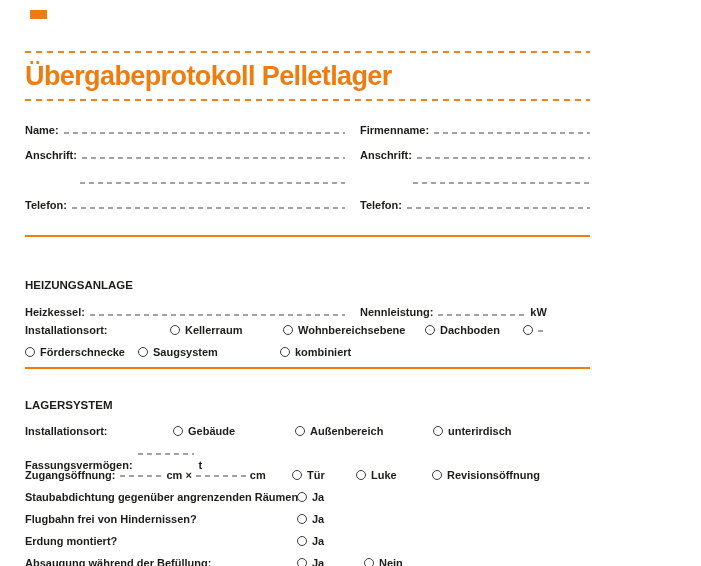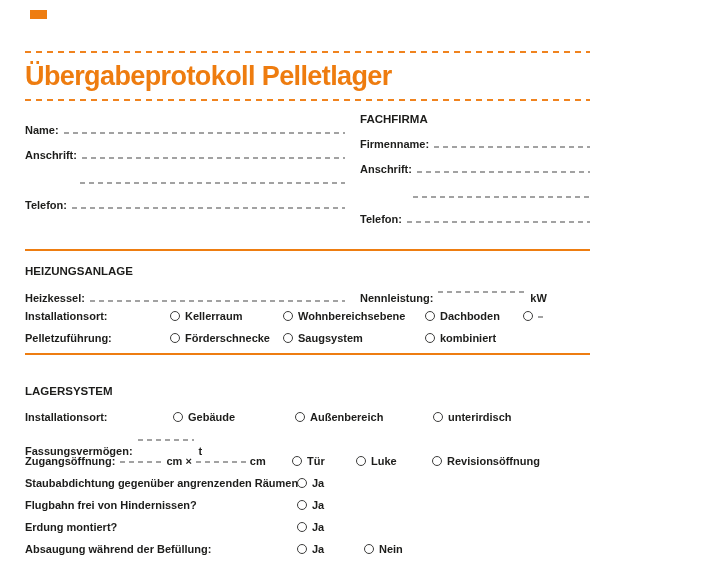--- a/index.html
+++ b/index.html
@@ -28,26 +28,26 @@
   .contact .col-left{padding-right:15px;}
   .field-row{display:flex;align-items:flex-end;height:25px;}
   .field-row .lbl{padding-right:5px;}
   .field-row .dash{flex:1;margin-bottom:3px;}
   .indent-l{margin-left:55px;}
   .indent-r{margin-left:53px;}
   .contact .section-heading{height:14px;}
 
   
   .sec-heiz{padding-top:13px;padding-bottom:4px;}
-  .sec-heiz .section-heading{margin-bottom:5px;}
+  .sec-heiz .section-heading{margin-bottom:5px;margin-top:28px;}
   .hz-row{display:flex;align-items:flex-end;height:22px;}
   .hz-left{width:335px;display:flex;align-items:flex-end;padding-right:15px;box-sizing:border-box;}
   .hz-left .lbl{padding-right:5px;}
   .hz-left .dash{flex:1;margin-bottom:3px;}
-  .hz-right{flex:1;display:flex;align-items:flex-start;}
+  .hz-right{flex:1;display:flex;align-items:flex-end;}
   .hz-right .dash{width:86px;margin:0 6px 3px 5px;}
 
   .opt-row{display:flex;align-items:center;height:22px;}
   .opt-row .rowlbl{width:145px;flex:none;}
   .opt{display:flex;align-items:center;flex:none;}
   .radio{width:8px;height:8px;border:1.4px solid #3d3d3c;border-radius:50%;background:#fff;
          margin-right:5px;flex:none;}
   .opt .dash{flex:1;margin-top:2px;}
   .w113{width:113px;} .w142{width:142px;} .w98{width:98px;}
   .overhang{margin-right:-20px;}
@@ -95,21 +95,20 @@
         </div>
         <div class="field-row">
           <span class="dash indent-l"></span>
         </div>
         <div class="field-row">
           <span class="lbl">Telefon:</span>
           <span class="dash"></span>
         </div>
       </div>
       <div class="col-right">
-        <h2 class="section-heading">FACHFIRMA</h2>
         <div class="field-row">
           <span class="lbl">Firmenname:</span>
           <span class="dash"></span>
         </div>
         <div class="field-row">
           <span class="lbl">Anschrift:</span>
           <span class="dash"></span>
         </div>
         <div class="field-row">
           <span class="dash indent-r"></span>
@@ -149,21 +148,20 @@
         <span class="opt w98">
           <span class="radio"></span>
           <span class="lbl">Dachboden</span>
         </span>
         <span class="opt flex1">
           <span class="radio"></span>
           <span class="dash flex1 overhang"></span>
         </span>
       </div>
       <div class="opt-row">
-        <span class="lbl rowlbl">Pelletzuführung:</span>
         <span class="opt w113">
           <span class="radio"></span>
           <span class="lbl">Förderschnecke</span>
         </span>
         <span class="opt w142">
           <span class="radio"></span>
           <span class="lbl">Saugsystem</span>
         </span>
         <span class="opt">
           <span class="radio"></span>

